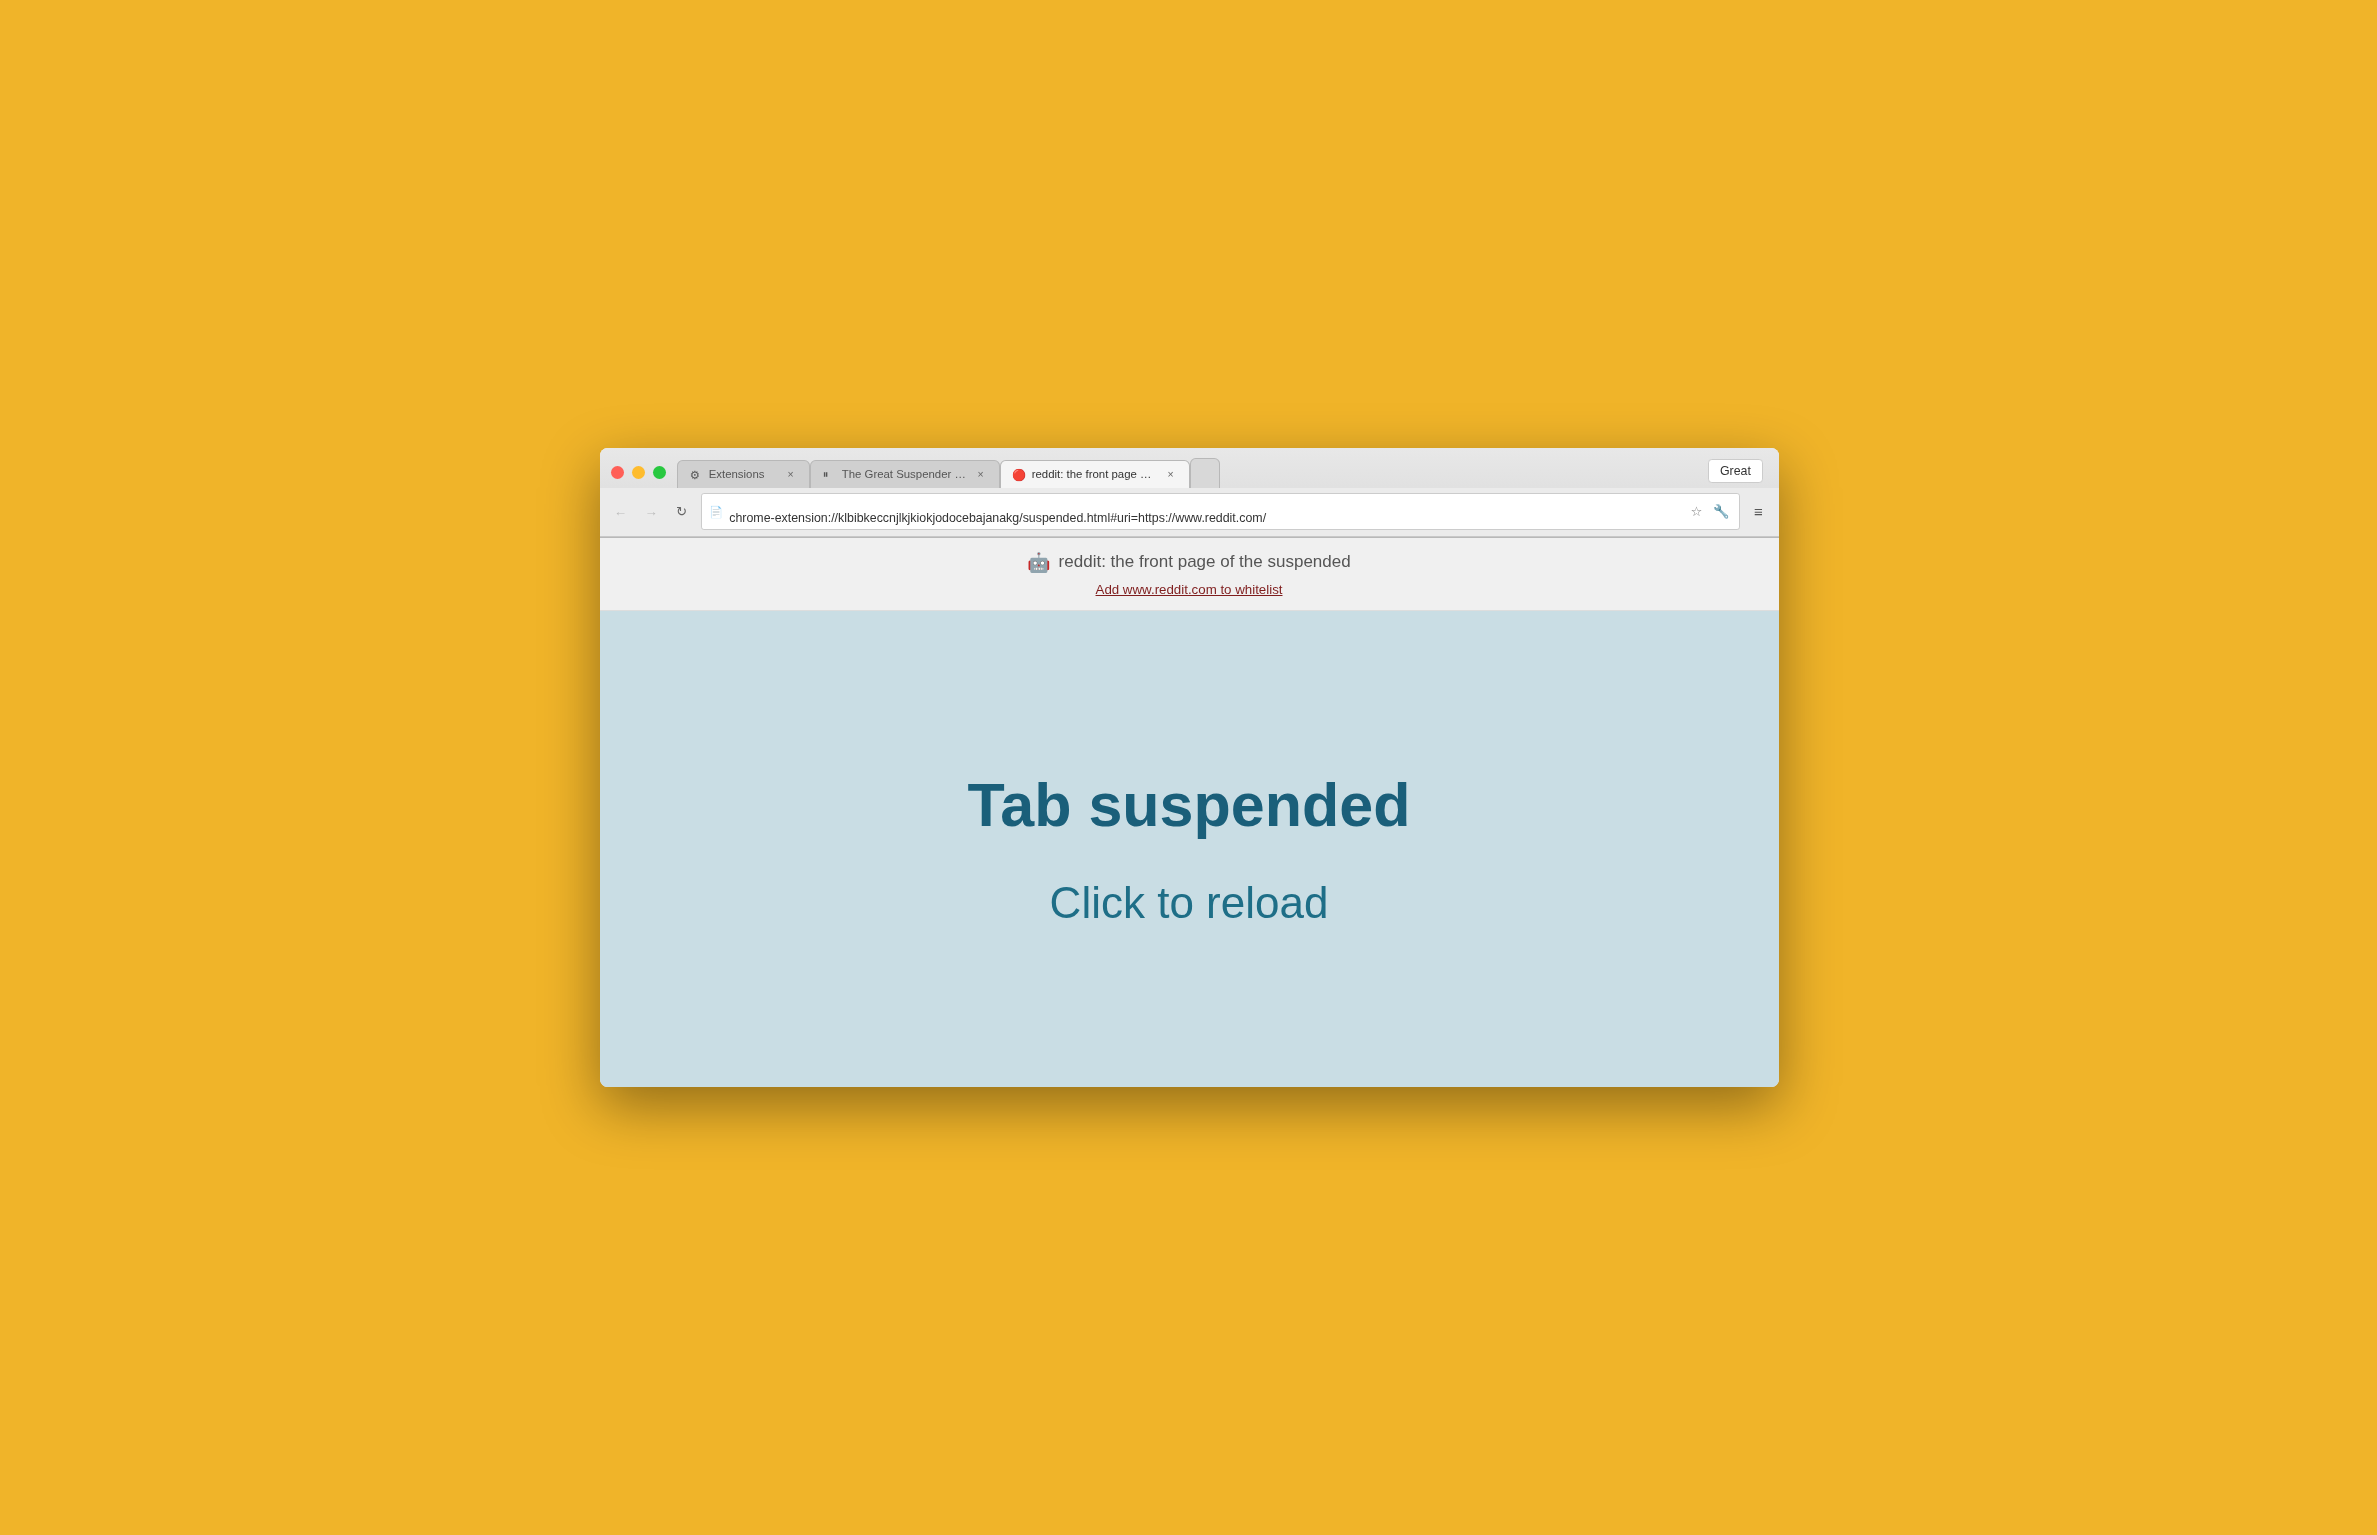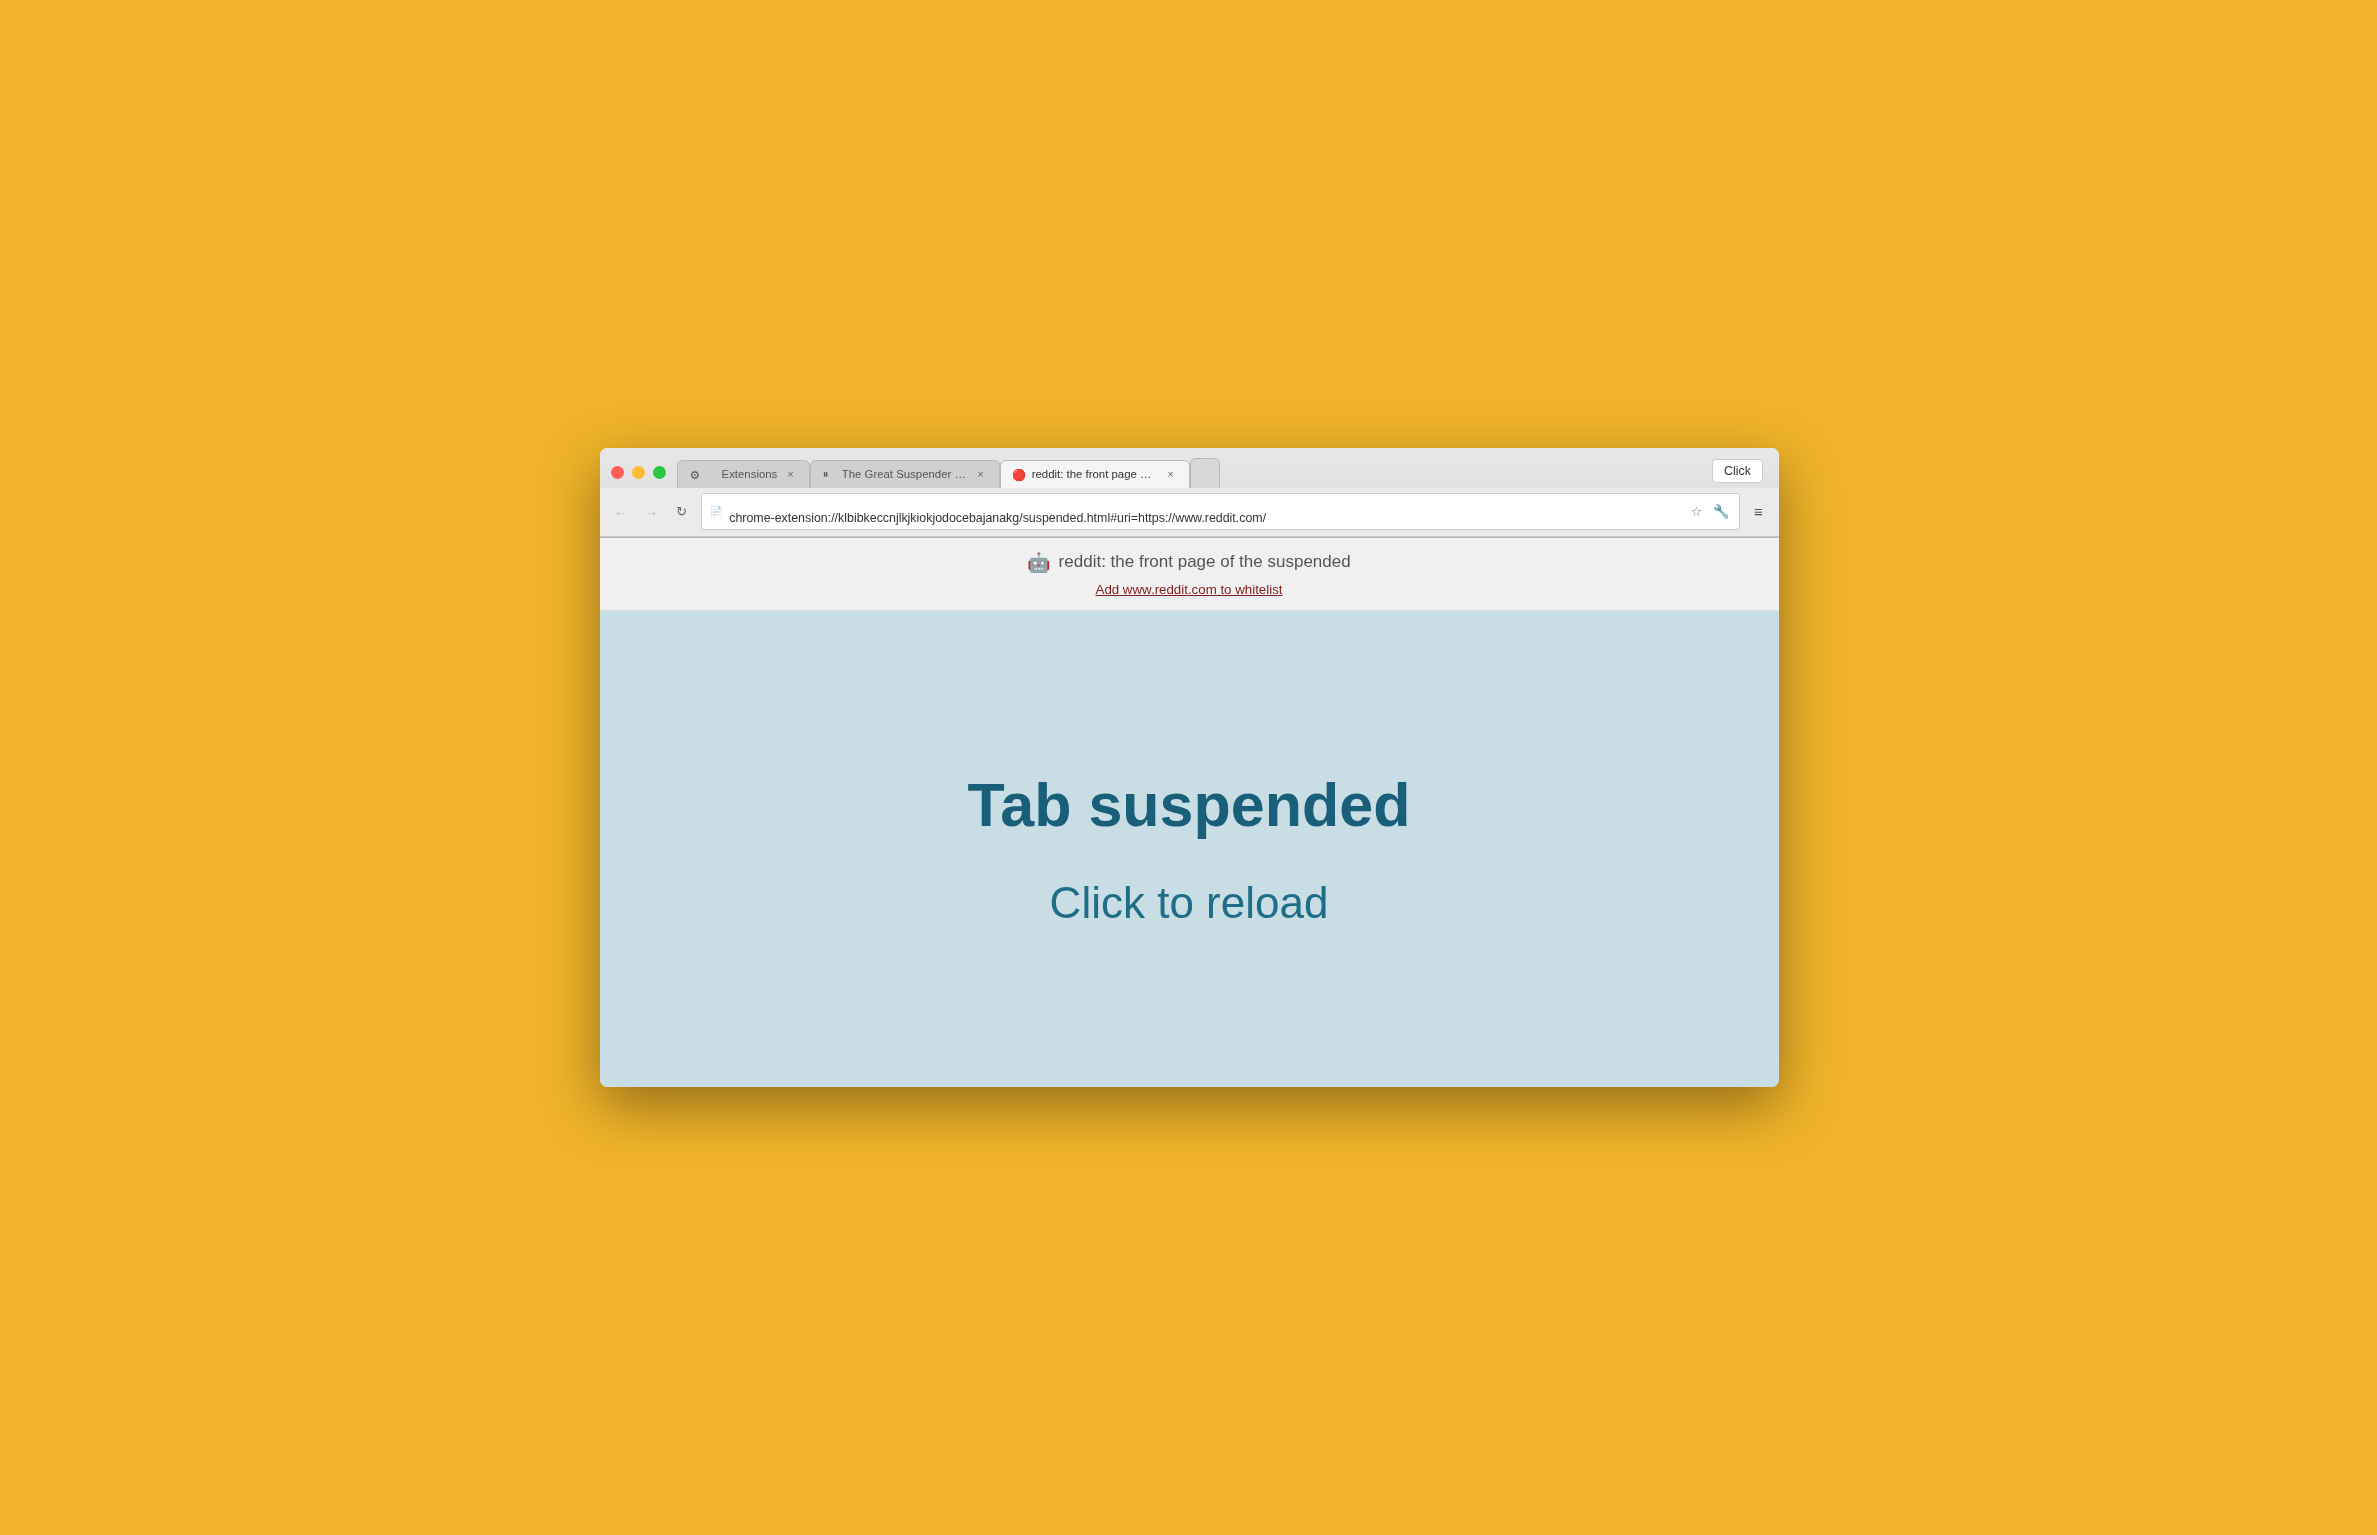--- a/index.html
+++ b/index.html
@@ -100,21 +100,20 @@
       flex-shrink: 0;
       font-size: 11.4px;
     }
 
     .tab-label {
       white-space: nowrap;
       overflow: hidden;
       text-overflow: ellipsis;
       flex: 1;
       font-size: 11.4px;
-      text-align: right;
     }
 
     .tab-close {
       width: 15px;
       height: 15px;
       border-radius: 50%;
       border: none;
       background: transparent;
       cursor: pointer;
       display: flex;
@@ -298,21 +297,21 @@
 
           <div class="tab active">
             <span class="tab-favicon" style="font-size:11.4px;">🔴</span>
             <span class="tab-label">reddit: the front page of th…</span>
             <button class="tab-close">×</button>
           </div>
 
           <div class="tab-ghost"></div>
         </div>
 
-        <button class="clean-btn">Click</button>
+        <button class="clean-btn">Great</button>
       </div>
 
       <div class="address-bar">
         <button class="nav-btn disabled">
           <span>←</span>
         </button>
         <button class="nav-btn disabled">
           <span>→</span>
         </button>
         <button class="nav-btn">

